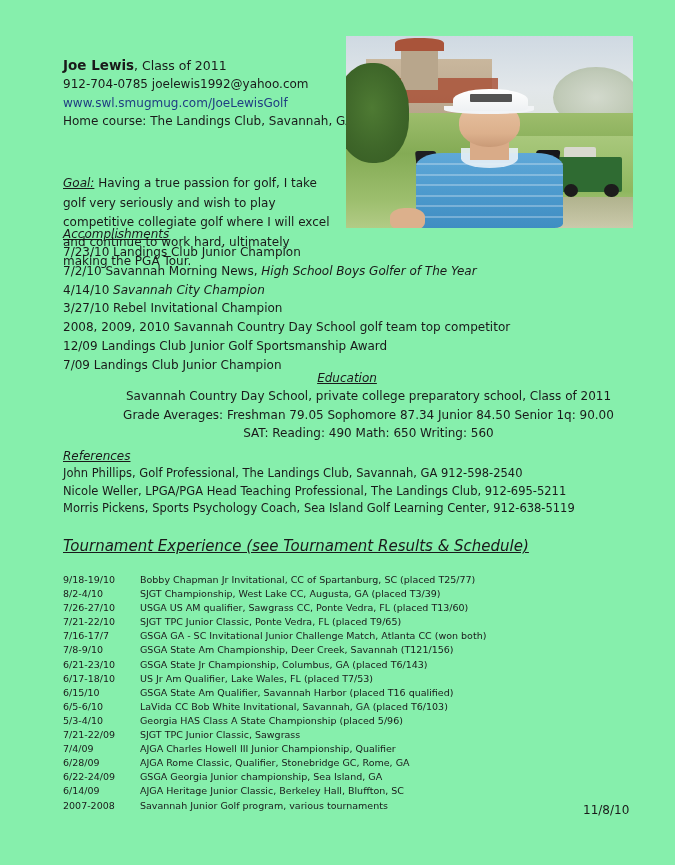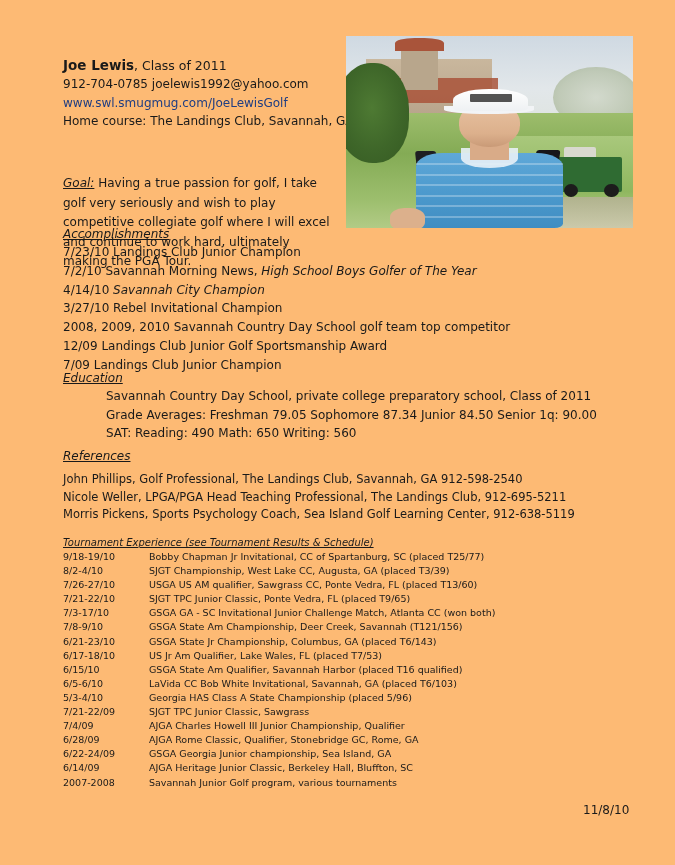--- a/index.html
+++ b/index.html
@@ -11,21 +11,21 @@
     width: 675px;
     height: 865px;
     position: relative;
     font-family: "DejaVu Sans", sans-serif;
     color: #1a1a1a;
     overflow: hidden;
   }
   .page {
     position: absolute;
     inset: 0;
-    background: #fdba74;
+    background: #86efac;
   }
 
   
   .header-block {
     position: absolute;
     left: 63px;
     top: 56px;
     width: 280px;
   }
   .name-line {
@@ -87,64 +87,64 @@
   .acc-item {
     font-size: 12px;
     line-height: 18.8px;
     white-space: nowrap;
   }
   .ital { font-style: italic; }
 
   
   .education {
     position: absolute;
-    left: 63px;
+    left: 57px;
     top: 371px;
     width: 580px;
+    text-align: center;
   }
   .education .sec-head { display: block; margin-bottom: 2px; }
   .edu-item {
     font-size: 12px;
     line-height: 18.5px;
     white-space: nowrap;
     margin-left: 43px;
   }
 
   
   .references {
     position: absolute;
     left: 63px;
     top: 449px;
     width: 590px;
   }
-  .references .sec-head { display: block; margin-bottom: 8px; }
+  .references .sec-head { display: block; margin-bottom: 2px; }
   .ref-item {
     font-size: 11.5px;
     line-height: 17.6px;
     white-space: nowrap;
   }
 
   
   .tournaments {
     position: absolute;
     left: 63px;
     top: 537px;
     width: 590px;
   }
   .tournaments .sec-head {
     display: block;
-    font-size: 10px;
-    margin-bottom: 2px;
+    font-size: 15px;
+    margin-bottom: 18px;
   }
   .trow {
     display: flex;
     font-size: 9.5px;
     line-height: 14.1px;
     white-space: nowrap;
-    gap: 9px;
   }
   .tdate { width: 77px; flex: none; }
   .tdesc { flex: 1; }
 
   
   .photo {
     position: absolute;
     left: 346px;
     top: 36px;
     width: 287px;
@@ -440,21 +440,21 @@
       </div>
     <div class="trow">
         <span class="tdate">7/26-27/10</span>
         <span class="tdesc">USGA US AM qualifier, Sawgrass CC, Ponte Vedra, FL (placed T13/60)</span>
       </div>
     <div class="trow">
         <span class="tdate">7/21-22/10</span>
         <span class="tdesc">SJGT TPC Junior Classic, Ponte Vedra, FL (placed T9/65)</span>
       </div>
     <div class="trow">
-        <span class="tdate">7/3-17/10</span>
+        <span class="tdate">7/16-17/7</span>
         <span class="tdesc">GSGA GA - SC Invitational Junior Challenge Match, Atlanta CC (won both)</span>
       </div>
     <div class="trow">
         <span class="tdate">7/8-9/10</span>
         <span class="tdesc">GSGA State Am Championship, Deer Creek, Savannah (T121/156)</span>
       </div>
     <div class="trow">
         <span class="tdate">6/21-23/10</span>
         <span class="tdesc">GSGA State Jr Championship, Columbus, GA (placed T6/143)</span>
       </div>

